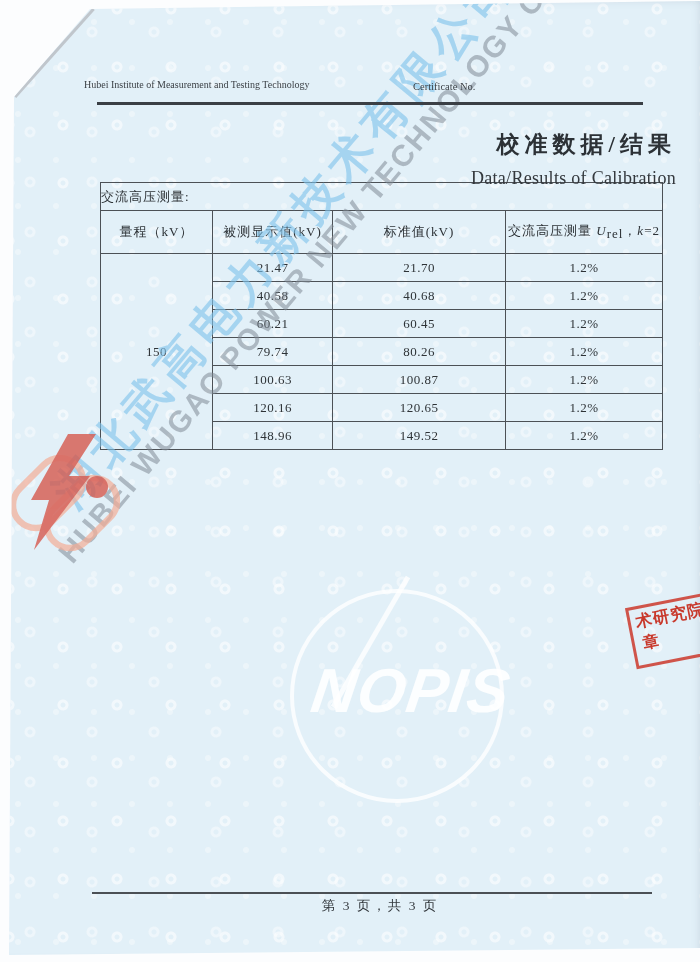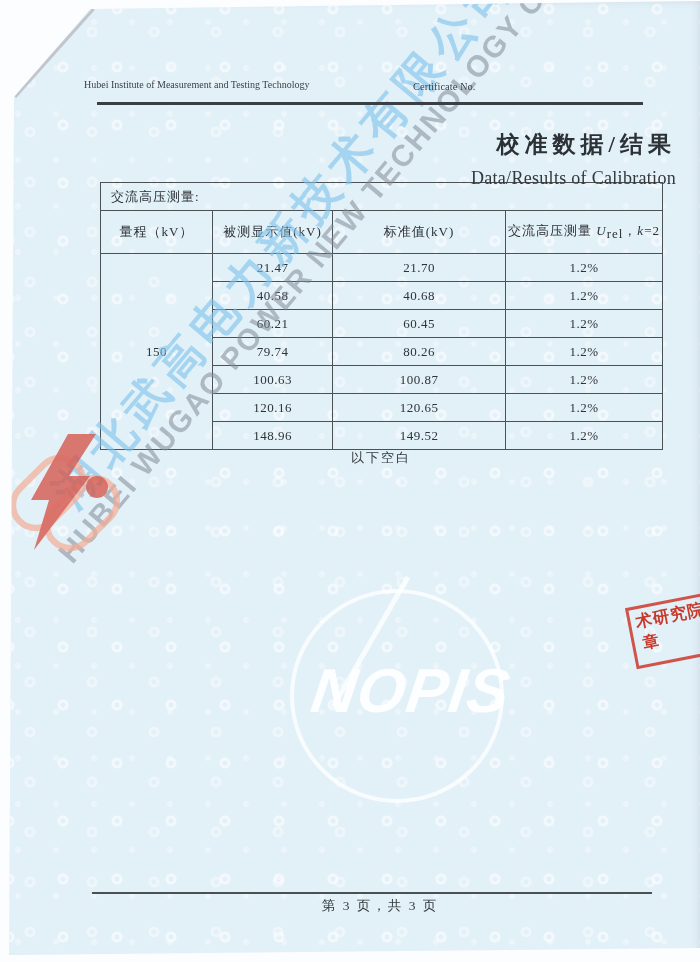--- a/index.html
+++ b/index.html
@@ -42,21 +42,21 @@
   .rule{position:absolute;left:97px;top:102px;width:546px;height:3px;background:#3a3f45;z-index:6;}
   
   .title-wrap{position:absolute;left:100px;top:129px;width:576px;text-align:right;z-index:6;}
   .title{font-size:23px;font-weight:700;letter-spacing:5px;color:#2c3136;}
   .subtitle{margin-top:8px;font-size:18px;color:#33383d;letter-spacing:.3px;}
   
   table.cal{position:absolute;left:100px;top:182px;width:562px;border-collapse:collapse;
     table-layout:fixed;z-index:4;}
   table.cal td{border:1.4px solid #4c5156;font-size:13px;color:#2e3337;text-align:center;
     letter-spacing:.5px;padding:0;}
-  tr.sec td{height:27px;text-align:left;padding-left:10px;letter-spacing:1px;}
+  tr.sec td{height:27px;text-align:left;padding-left:0;letter-spacing:1px;}
   tr.head td{height:42px;letter-spacing:1px;}
   tr.data td{height:27px;}
   td .it{font-style:italic;}
   td sub{font-size:13px;margin-top:47px;}
   .below-blank{position:absolute;left:100px;top:449px;width:562px;text-align:center;
     font-size:13px;letter-spacing:2px;color:#33383d;z-index:4;}
   
   .logo{position:absolute;left:8px;top:432px;z-index:7;opacity:.88;}
   
   .stamp{position:absolute;left:630px;top:599px;width:86px;height:56px;
@@ -137,21 +137,20 @@
         <td>120.65</td>
         <td>1.2%</td>
       </tr>
       <tr class="data">
         <td>148.96</td>
         <td>149.52</td>
         <td>1.2%</td>
       </tr>
     </tbody>
       </table>
-    <div class="below-blank">以下空白</div>
 
     <div class="wm-cn">湖北武高电力新技术有限公司</div>
     <div class="wm-en">HUBEI WUGAO POWER NEW TECHNOLOGY CO.,LTD</div>
 
     <svg class="logo" width="112" height="122" viewBox="0 0 112 122">
       <g stroke="#f4ad97" stroke-width="6.5" fill="none" opacity="0.8">
         <rect x="0" y="38" width="80" height="46" rx="23" transform="rotate(-45 40 61)"></rect>
         <rect x="34" y="58" width="80" height="46" rx="23" transform="rotate(-45 74 81)"></rect>
       </g>
       <g fill="#d6584c" opacity="0.9">

